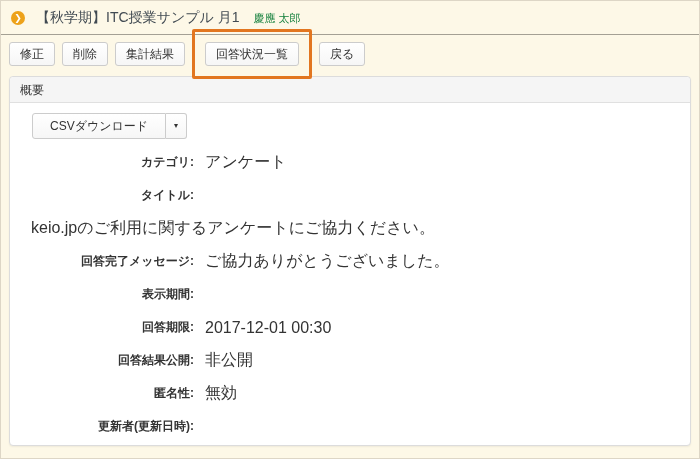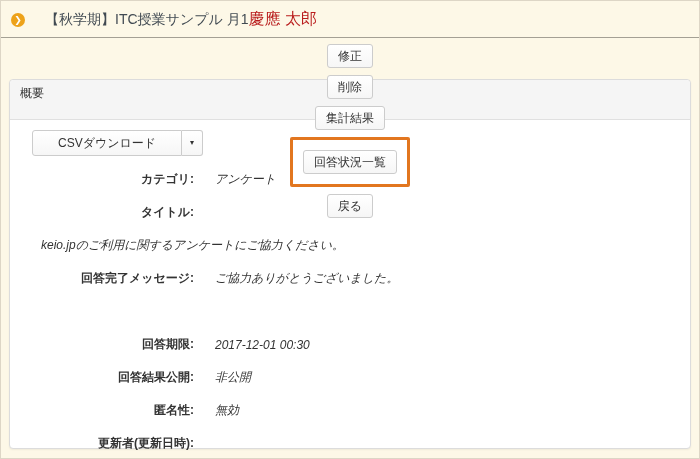--- a/index.html
+++ b/index.html
@@ -21,35 +21,36 @@
     display: flex; align-items: center;
     padding: 8px 12px 7px 10px;
   }
   .crumb-icon {
     width: 14px; height: 14px; border-radius: 50%;
     background: #eda21a; color: #fff;
     font-size: 9px; line-height: 14px; text-align: center;
     flex: 0 0 auto; font-weight: bold;
   }
   .page-title {
-    margin-left: 20px;
+    margin-left: 11px;
     font-size: 14px; color: #414a52;
   }
   .user-name {
-    font-size: 16px; color: #b91c1c;
+    margin-left: 14px;
+    font-size: 11px; color: #15803d;
   }
   .header-sep {
     border: none; border-top: 1px solid #a4a094;
     margin: 0;
   }
 
   
   .toolbar {
     display: flex; align-items: center;
-    padding: 6px 8px; gap: 7px; height: 38px; flex-direction: column;
+    padding: 6px 8px; gap: 7px; height: 38px;
   }
   .btn {
     display: inline-block;
     font-family: inherit;
     font-size: 12px; color: #333;
     background: linear-gradient(#ffffff, #f6f6f6);
     border: 1px solid #ccc; border-radius: 3px;
     padding: 4px 10px; line-height: 14px;
     cursor: pointer; white-space: nowrap;
   }
@@ -68,31 +69,31 @@
     border-radius: 4px;
     box-shadow: 0 1px 2px rgba(0,0,0,0.06);
     height: 370px;
   }
   .panel-header {
     background: #f5f5f5;
     border-bottom: 1px solid #e0e0e0;
     border-radius: 4px 4px 0 0;
     padding: 6px 10px;
     font-size: 12px; color: #333;
-    height: 40px; line-height: 14px;
+    height: 26px; line-height: 14px;
   }
   .panel-body { padding: 8px 10px 10px 10px; }
 
   
   .csv-group { display: inline-flex; margin: 2px 0 2px 12px; }
   .csv-main {
     font-family: inherit; font-size: 12px; color: #333;
     background: linear-gradient(#ffffff, #f6f6f6);
     border: 1px solid #ccc; border-radius: 3px 0 0 3px;
-    padding: 5px 25px; line-height: 14px; cursor: pointer;
+    padding: 5px 17px; line-height: 14px; cursor: pointer;
   }
   .csv-caret {
     font-family: inherit; font-size: 8px; color: #333;
     background: linear-gradient(#ffffff, #f6f6f6);
     border: 1px solid #ccc; border-left: none;
     border-radius: 0 3px 3px 0;
     padding: 5px 8px; line-height: 14px; cursor: pointer;
   }
 
   
@@ -100,24 +101,23 @@
   .field-row {
     display: flex; align-items: center;
     height: 33px;
   }
   .field-label {
     width: 174px; flex: 0 0 auto;
     text-align: right;
     font-size: 12px; font-weight: bold; color: #333;
   }
   .field-value {
-    margin-left: 21px;
-    font-size: 12px; color: #333;
+    margin-left: 11px;
+    font-size: 16px; color: #333;
     white-space: nowrap;
-    font-style: italic;
   }
 </style>
 </head>
 <body>
 
 <div class="page">
 
   <div class="page-header">
     <span class="crumb-icon">❯</span>
     <span class="page-title">【秋学期】ITC授業サンプル 月1</span>
@@ -155,20 +155,21 @@
           <span class="field-label">タイトル:</span>
         </div>
         <div class="field-row">
           <span class="field-value">keio.jpのご利用に関するアンケートにご協力ください。</span>
         </div>
         <div class="field-row">
           <span class="field-label">回答完了メッセージ:</span>
           <span class="field-value">ご協力ありがとうございました。</span>
         </div>
         <div class="field-row">
+          <span class="field-label">表示期間:</span>
         </div>
         <div class="field-row">
           <span class="field-label">回答期限:</span>
           <span class="field-value">2017-12-01 00:30</span>
         </div>
         <div class="field-row">
           <span class="field-label">回答結果公開:</span>
           <span class="field-value">非公開</span>
         </div>
         <div class="field-row">

